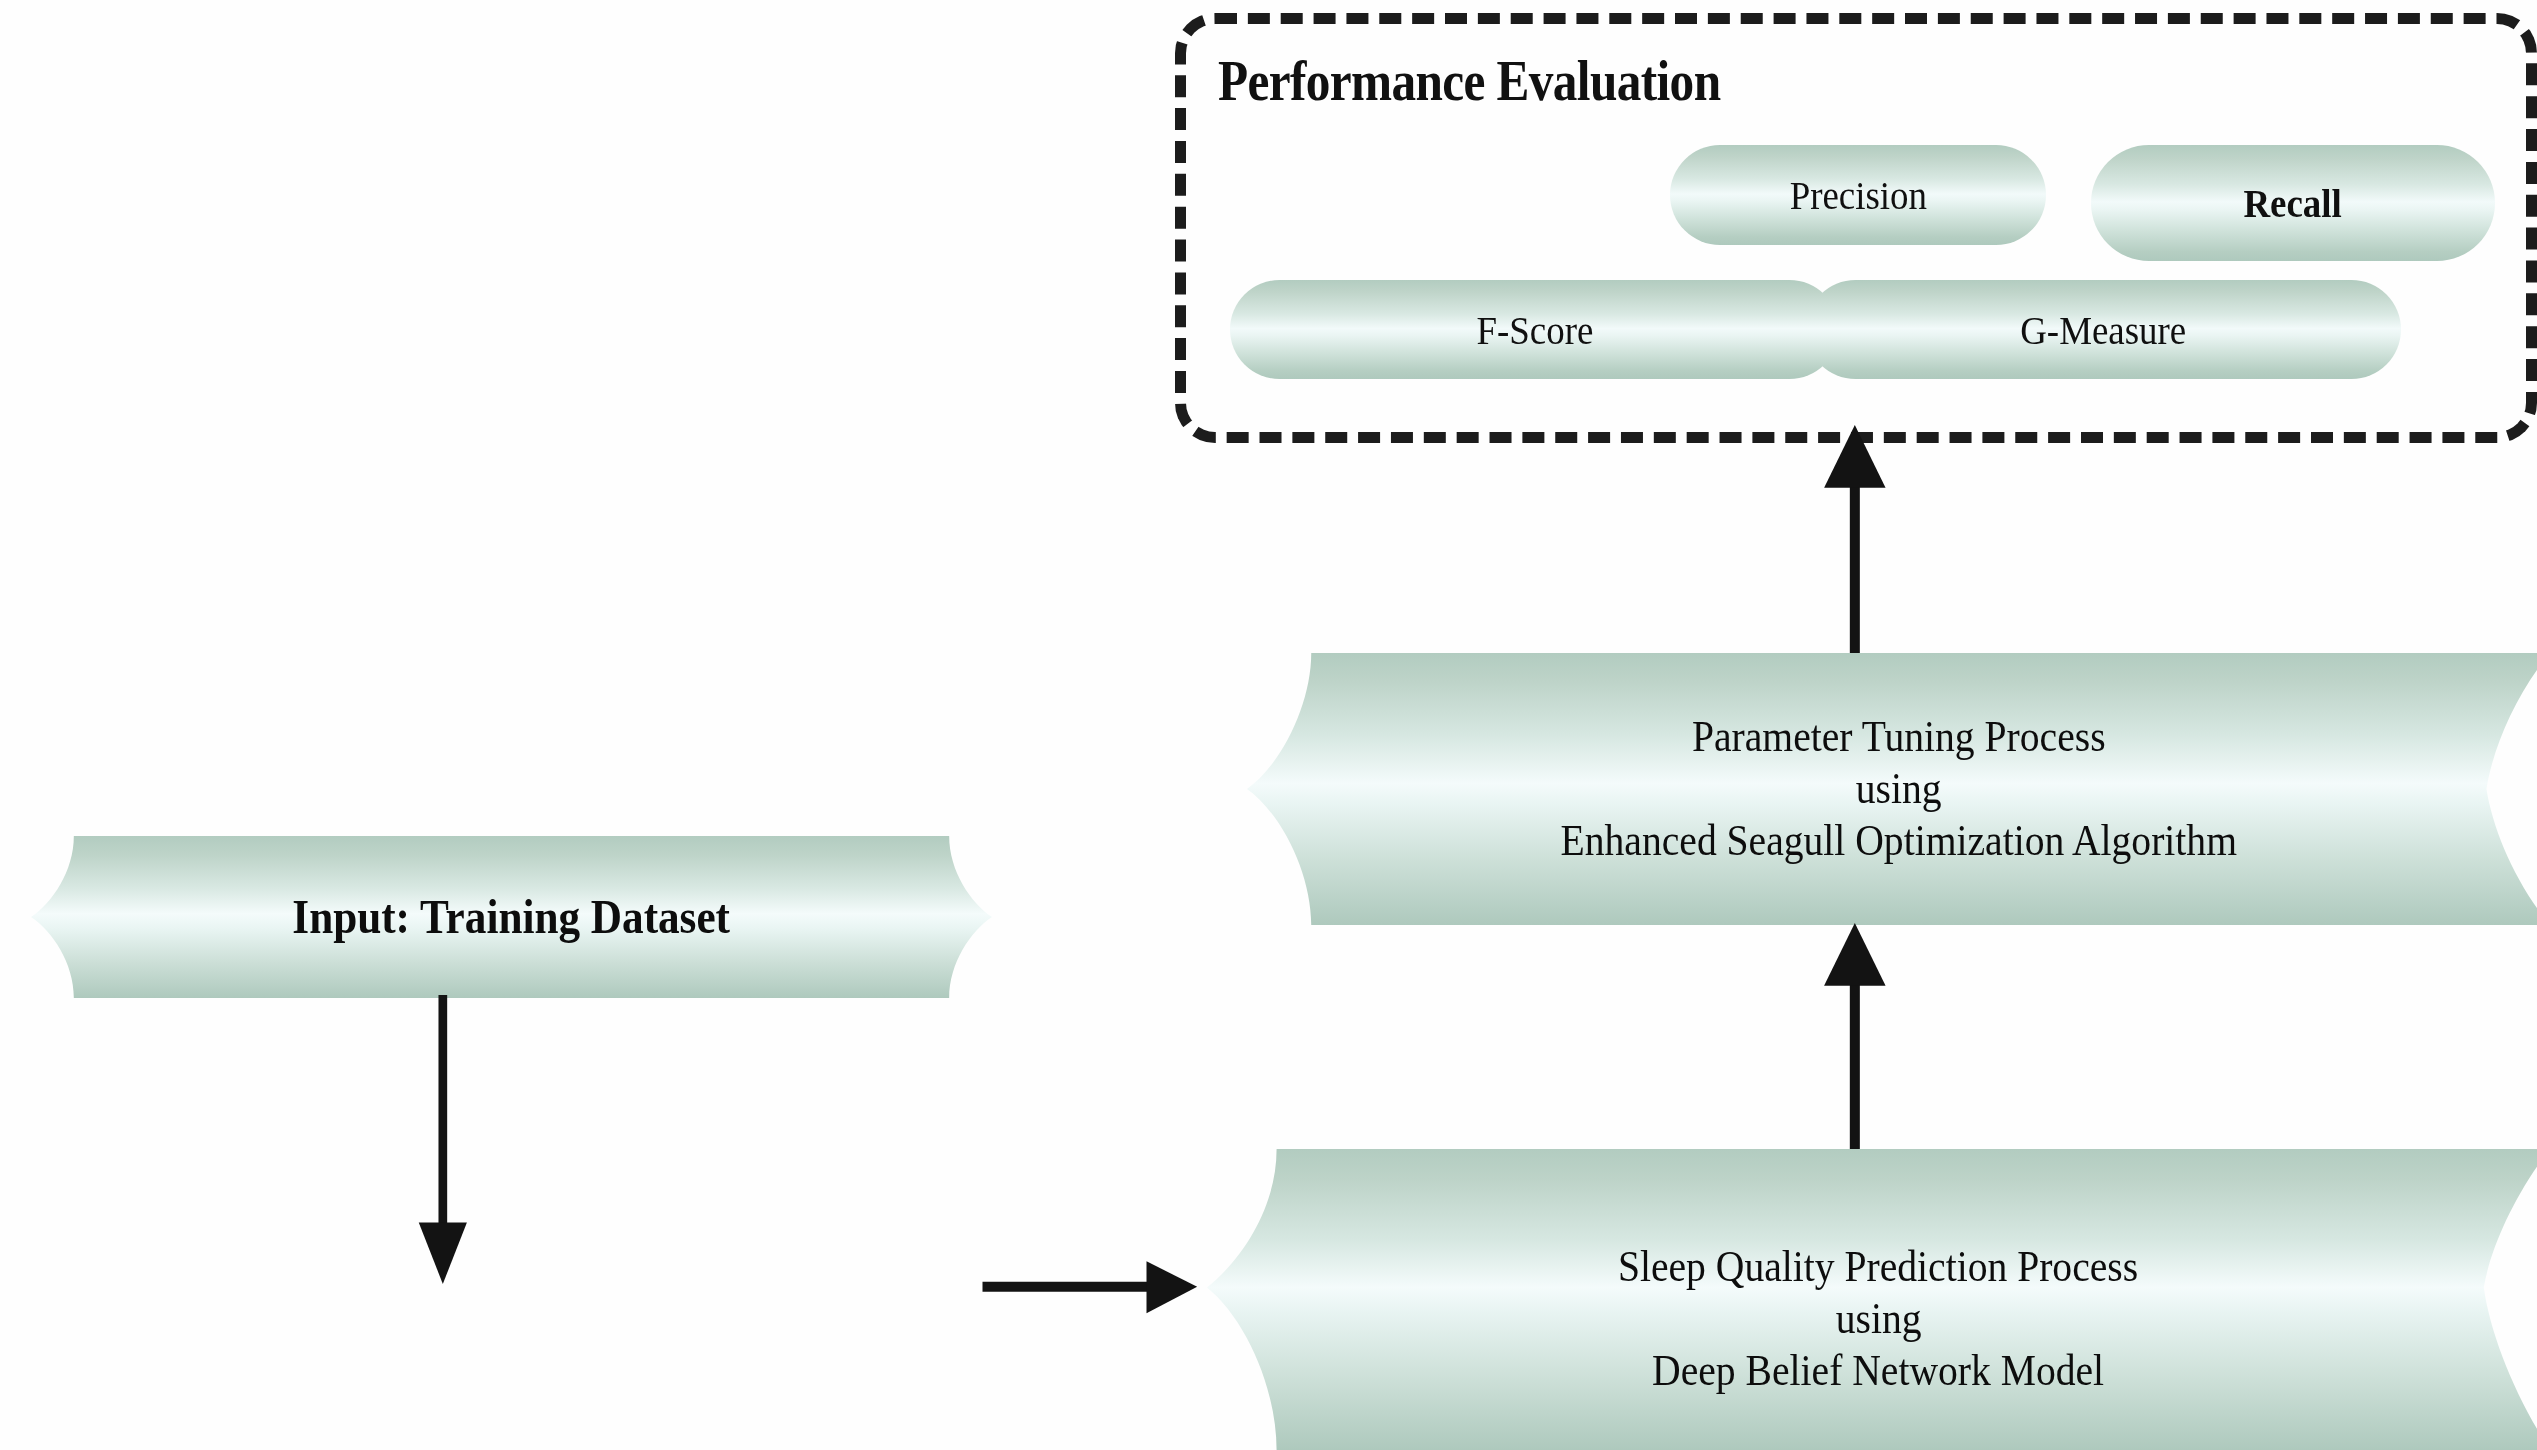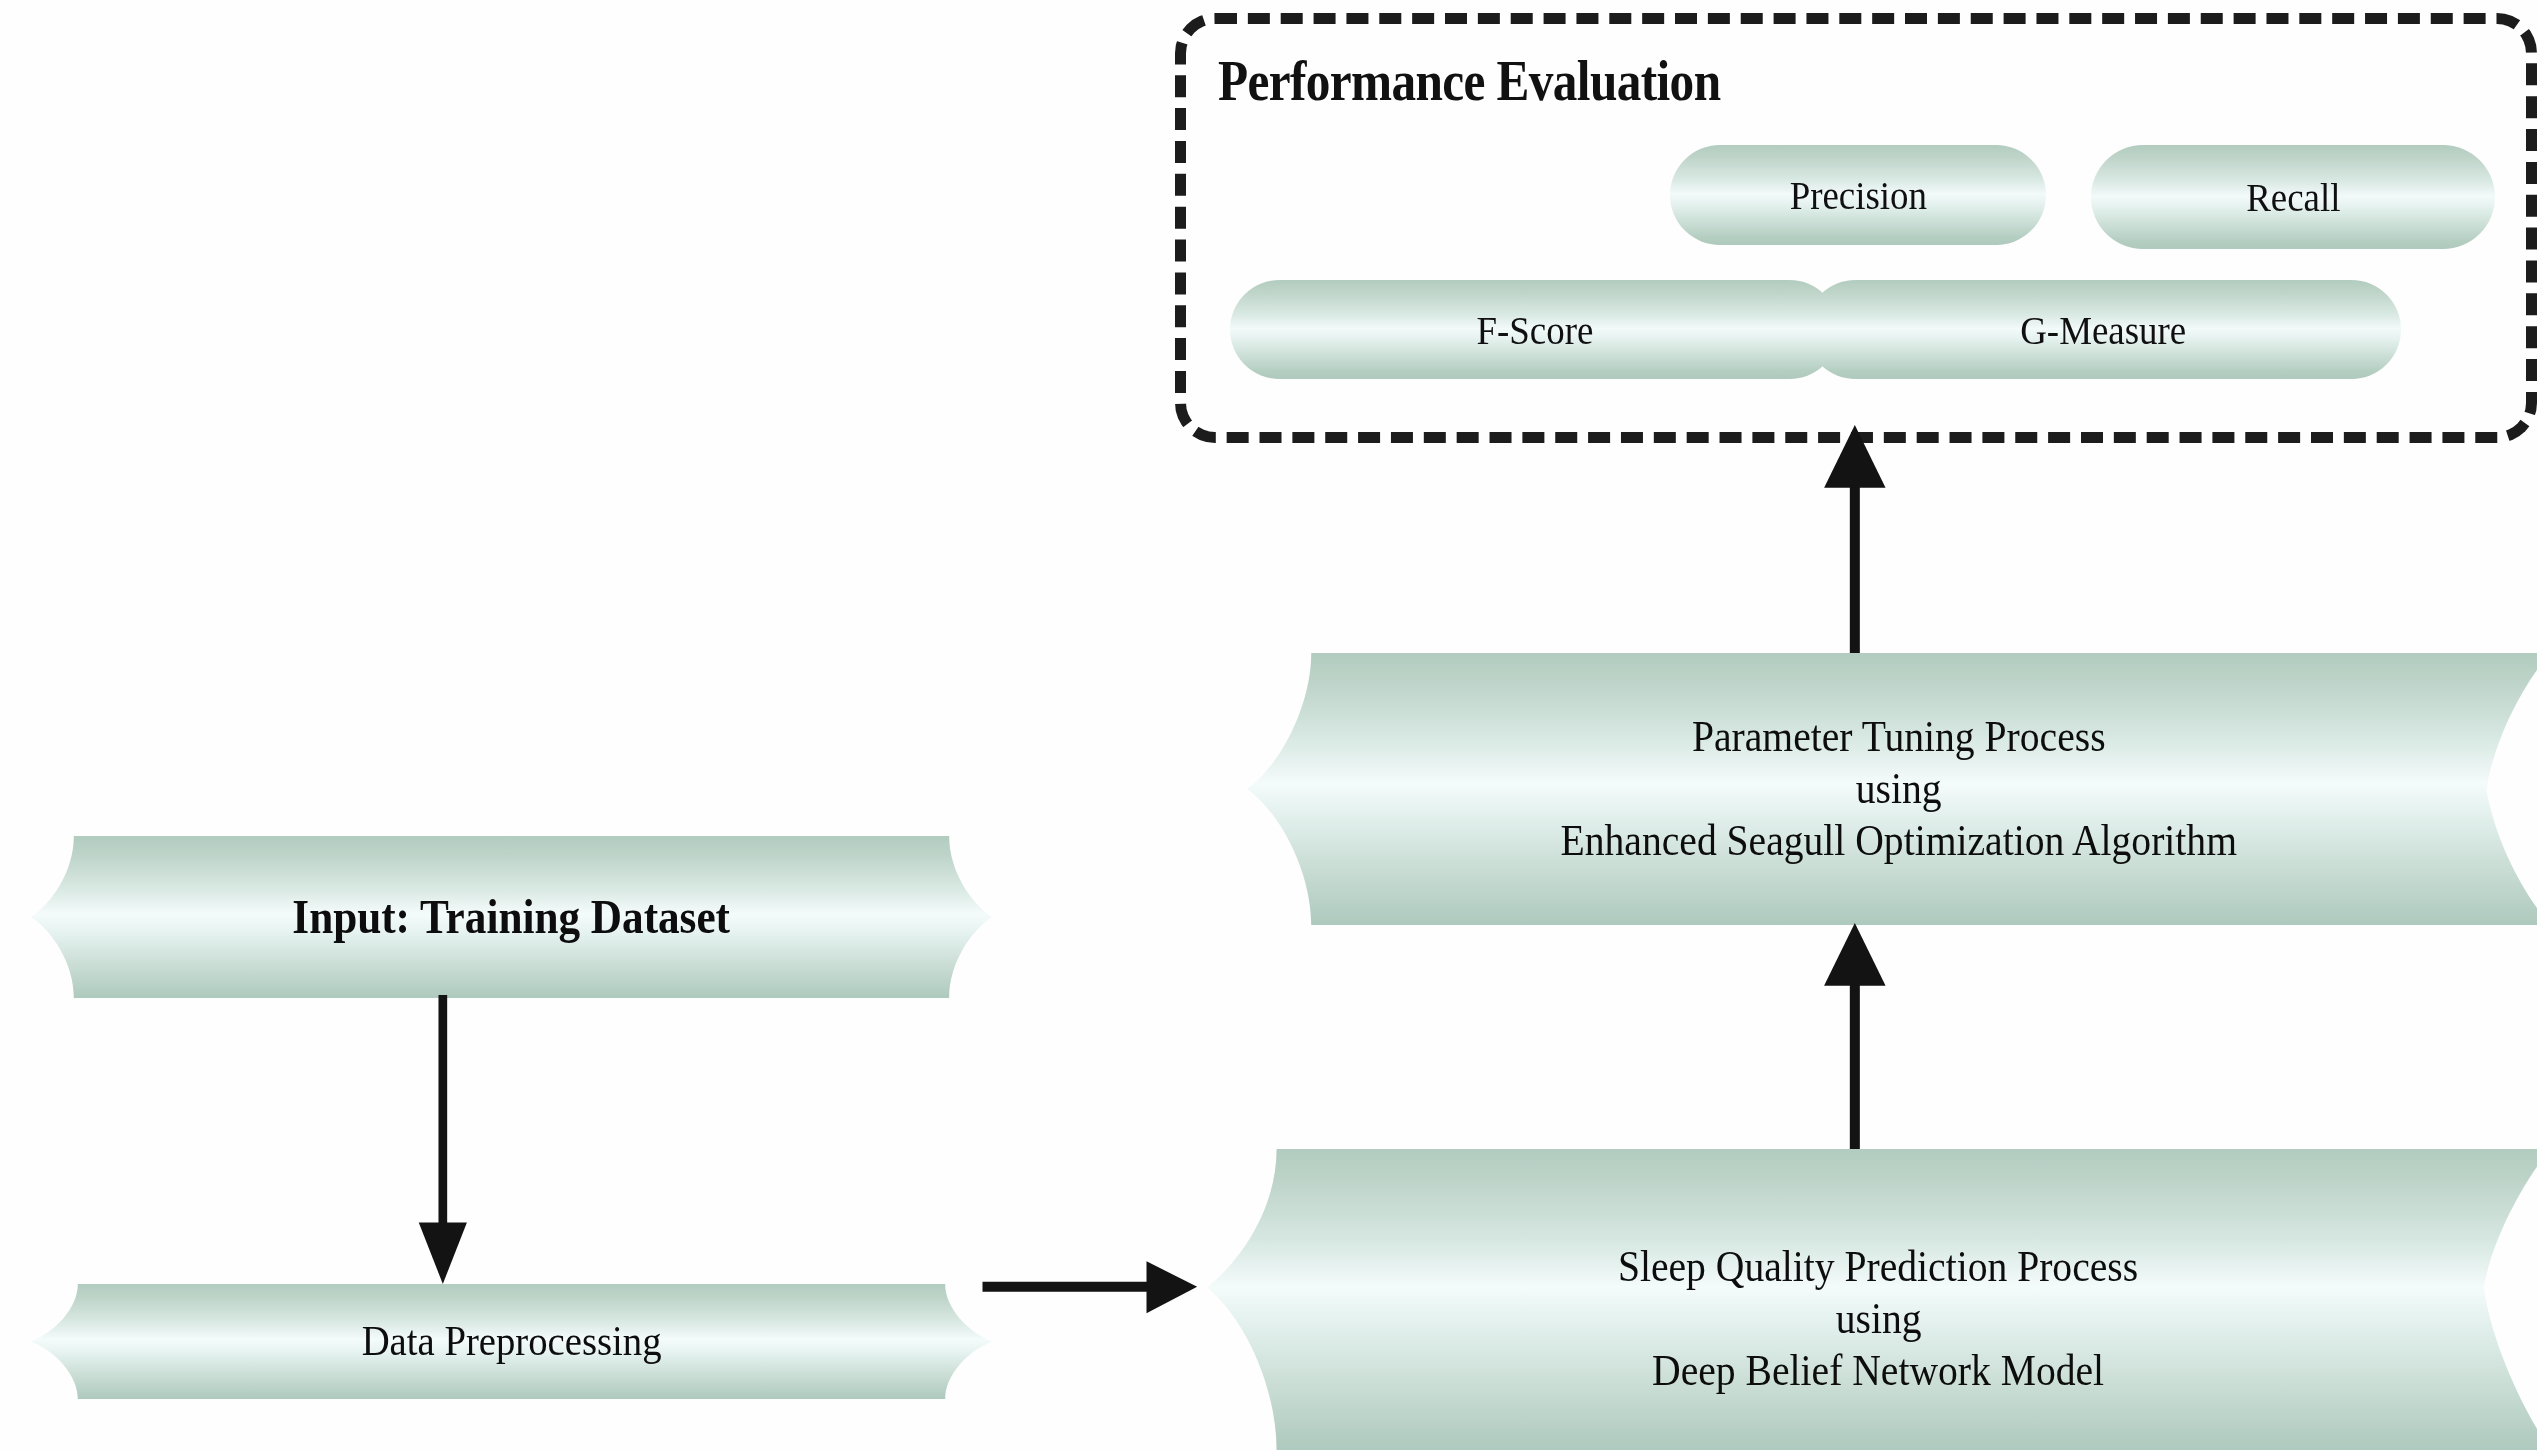--- a/index.html
+++ b/index.html
@@ -84,21 +84,21 @@
 
 <div id="stage">
 
   <div class="eval-panel"></div>
 
   <div class="eval-title">Performance Evaluation</div>
 
   <div class="pill" style="left:1658px;top:145px;width:376px;height:100px;">
     <span>Precision</span>
   </div>
-  <div class="pill" style="left:2079px;top:145px;width:404px;height:104px;">
+  <div class="pill" style="left:2079px;top:145px;width:404px;height:116px;font-weight:bold;">
     <span>Recall</span>
   </div>
 
   <div class="pill" style="left:1218px;top:280px;width:609px;height:99px;">
     <span>F-Score</span>
   </div>
   <div class="pill" style="left:1794px;top:280px;width:595px;height:99px;">
     <span>G-Measure</span>
   </div>
 
@@ -195,44 +195,20 @@
     </div>
   </div>
 
   <div class="arrow" style="left:388px;top:995px;width:87px;height:293px;">
     <svg width="87" height="293" viewBox="0 0 130 438">
       <line x1="64" y1="0" x2="64" y2="344" stroke="#131313" stroke-width="13"></line>
       <polygon points="64,432 100,340 28,340" fill="#131313"></polygon>
     </svg>
   </div>
 
-  <div class="curvebox mid" style="left:19px;top:1284px;width:961px;height:115px;">
-    <svg viewBox="0 0 1436 172" preserveAspectRatio="none">
-      <defs>
-        <linearGradient id="gradPre" x1="0" y1="0" x2="0" y2="1">
-          <stop offset="0%" stop-color="#b2ccc0"></stop>
-          <stop offset="12%" stop-color="#bed4c9"></stop>
-          <stop offset="32%" stop-color="#d8e8e2"></stop>
-          <stop offset="48%" stop-color="#f4fbfb"></stop>
-          <stop offset="57%" stop-color="#e9f5f3"></stop>
-          <stop offset="78%" stop-color="#ccdfd7"></stop>
-          <stop offset="100%" stop-color="#aec9bd"></stop>
-        </linearGradient>
-      </defs>
-      <path d="M 70,0 L 1366,0
-               C 1366,36 1400,72 1436,86
-               C 1400,100 1366,136 1366,172
-               L 70,172
-               C 70,136 36,100 0,86
-               C 36,72 70,36 70,0 Z" fill="url(#gradPre)"></path>
-    </svg>
-    <div class="label">
-      <span class="ln">Data Preprocessing</span>
-    </div>
-  </div>
 
   <div class="arrow" style="left:970px;top:1252px;width:221px;height:80px;">
     <svg width="221" height="80" viewBox="0 0 330 120">
       <line x1="0" y1="52" x2="258" y2="52" stroke="#131313" stroke-width="15"></line>
       <polygon points="322,52 246,14 246,92" fill="#131313"></polygon>
     </svg>
   </div>
 
 </div>
 

